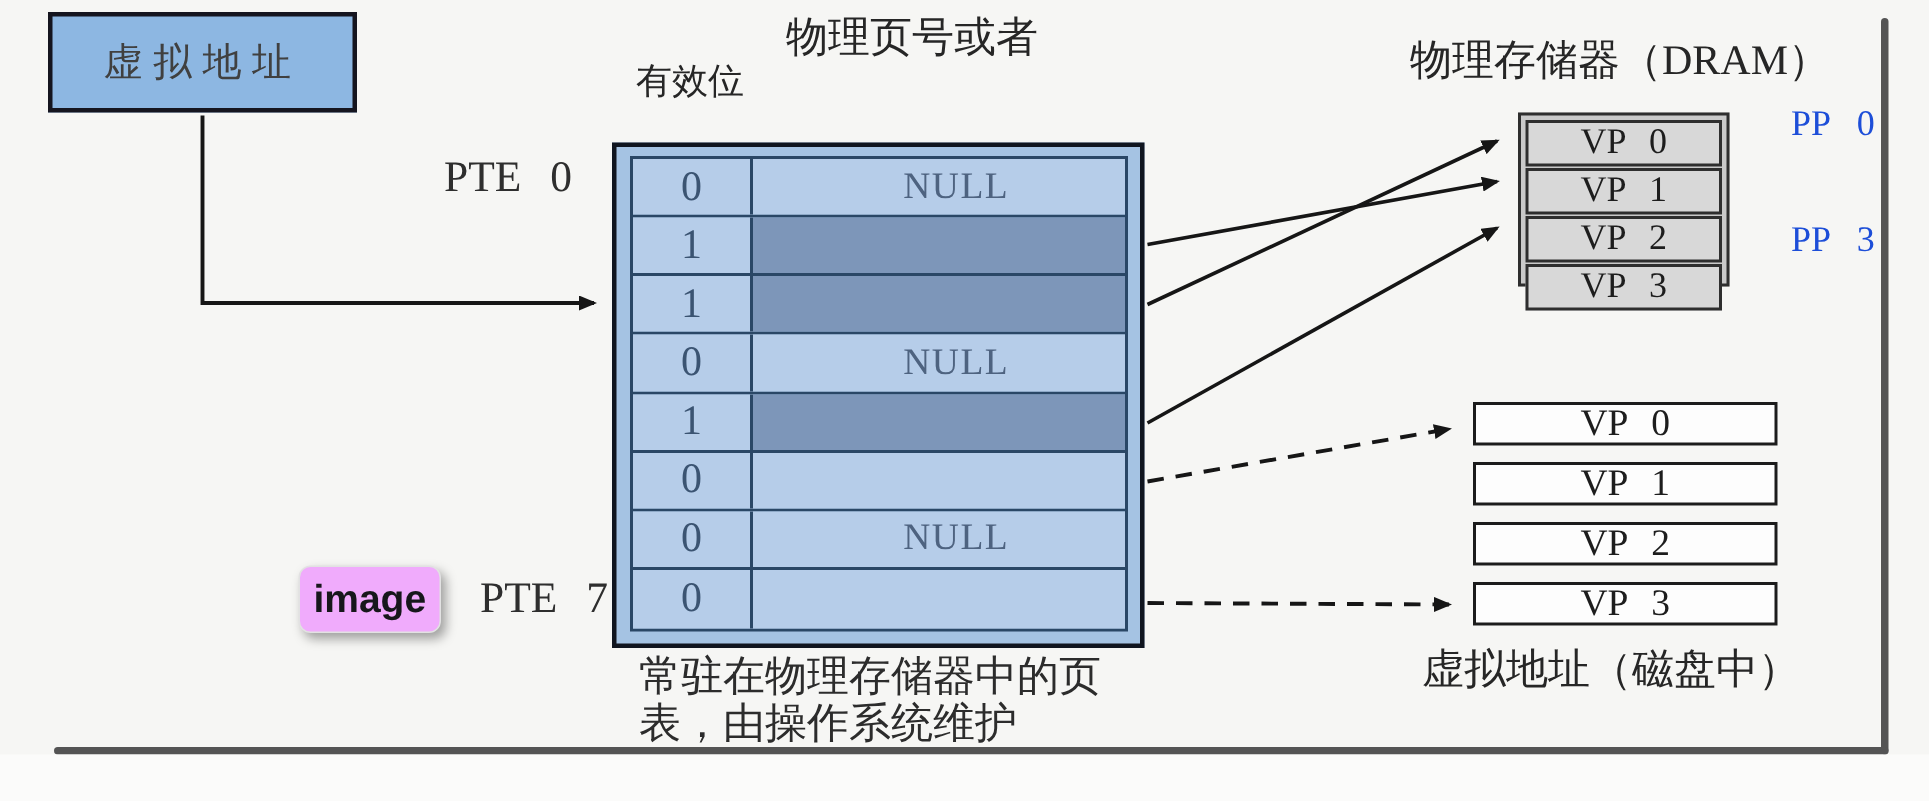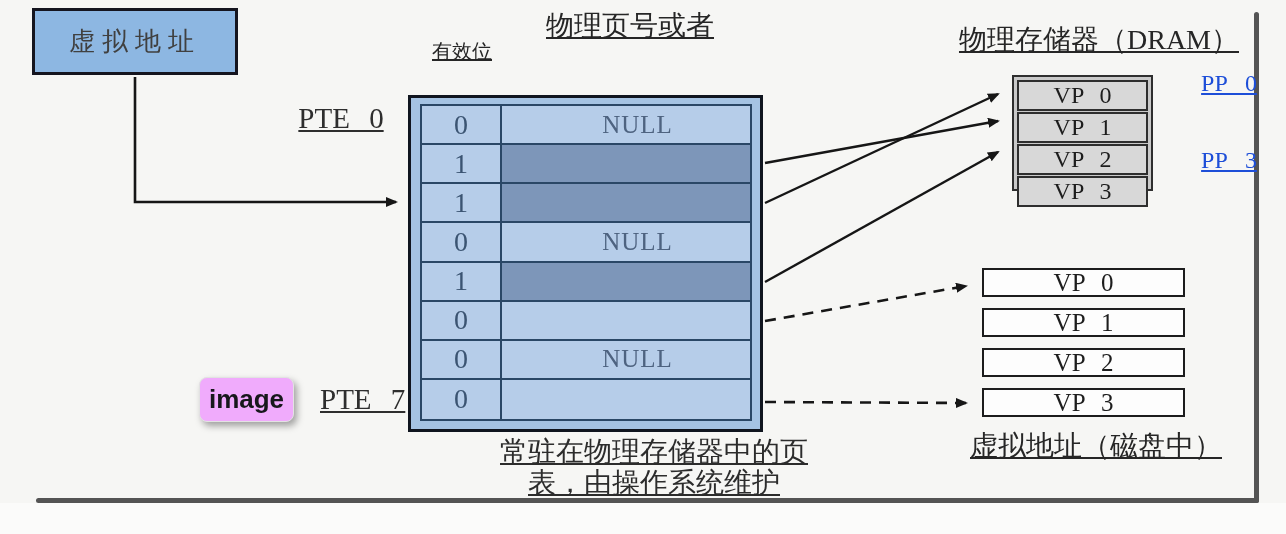--- a/index.html
+++ b/index.html
@@ -18,25 +18,25 @@
 
   
   .va-box{
     left:32px;top:8px;width:206px;height:67px;
     background:#8db7e2;border:3px solid #15151f;
     display:flex;align-items:center;justify-content:center;
     font-size:26px;letter-spacing:7px;color:#404040;
   }
 
   
-  .lbl{position:absolute;box-sizing:border-box;text-align:center;white-space:nowrap;color:#262626;text-decoration:underline;}
+  .lbl{position:absolute;box-sizing:border-box;text-align:left;white-space:nowrap;color:#262626;}
   .lbl-pte{font-size:29px;word-spacing:12px;color:#2e2e2e;}
   .pte0{left:296px;top:102px;width:90px;}
   .pte7{left:296px;top:383px;width:90px;padding-left:24px;}
-  .hdr-valid{left:412px;top:38px;width:100px;font-size:20px;}
+  .hdr-valid{left:424px;top:38px;width:100px;font-size:24px;}
   .hdr-value{left:524px;top:9px;width:212px;font-size:28px;line-height:33px;white-space:normal;}
   .dram-title{left:940px;top:21px;width:318px;font-size:28px;}
   .disk-title{left:948px;top:427px;width:296px;font-size:28px;}
   .lbl-pp{font-size:24px;word-spacing:12px;color:#1d4ed8;}
   .pp0{left:1194px;top:70px;width:70px;}
   .pp3{left:1194px;top:147px;width:70px;}
   .caption{left:426px;top:436px;width:456px;font-size:28px;line-height:31px;white-space:normal;color:#2c2c2c;}
 
   
   .page-table{

